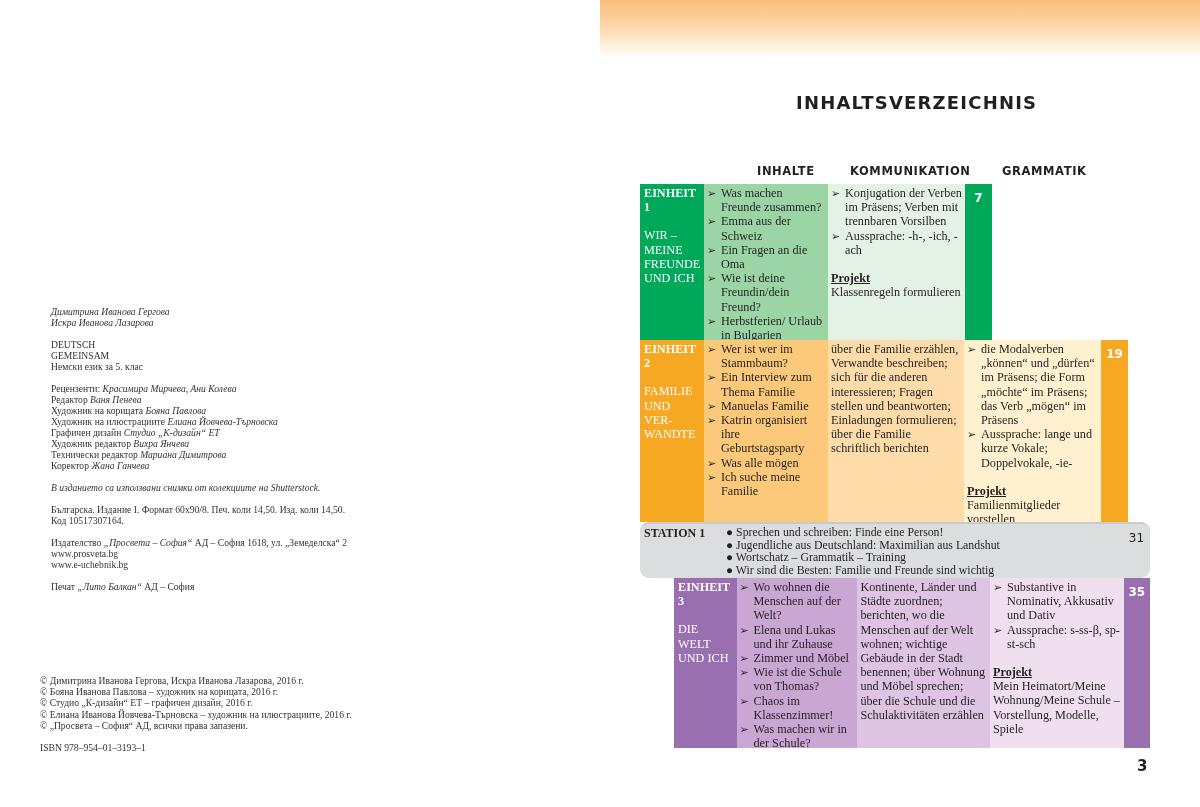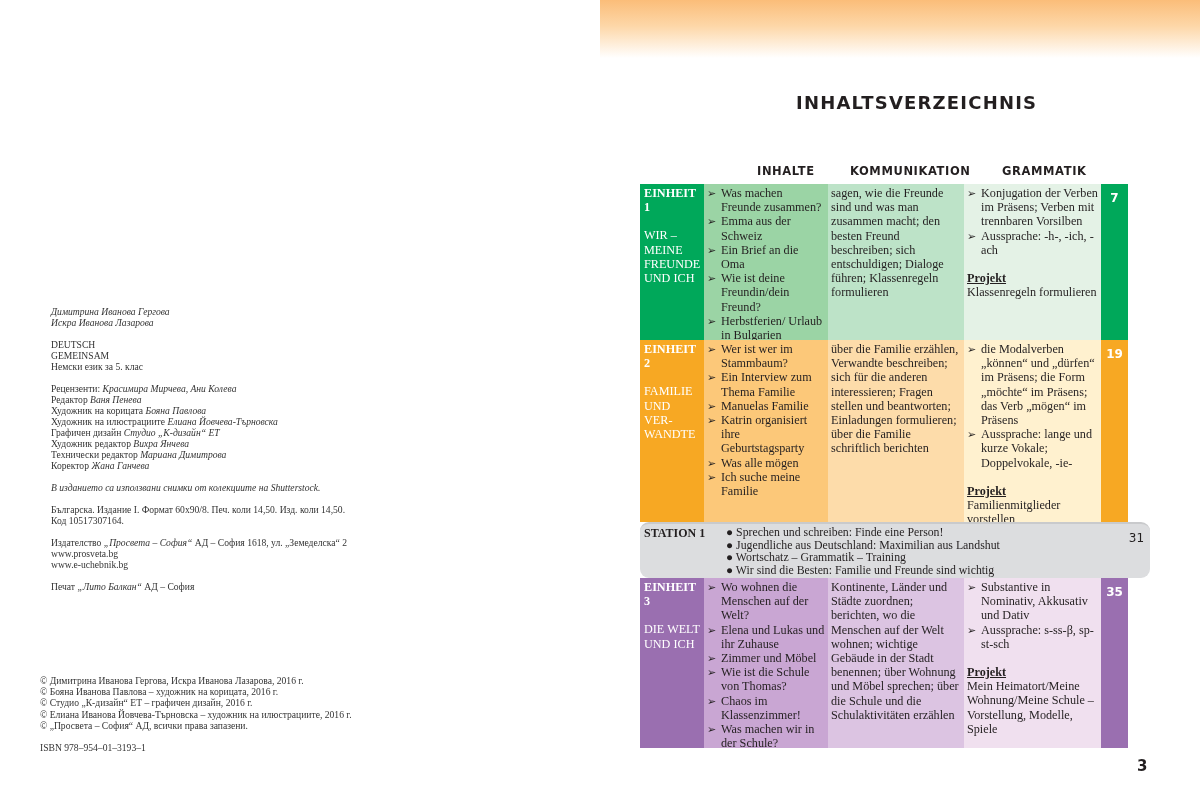--- a/index.html
+++ b/index.html
@@ -54,21 +54,21 @@
   .r2 .c5 { background: #f7a823; }
 
   
   .r3 { height: 56px; background: #dcdddf; border-top: 2px solid #c9cacc; border-radius: 9px; }
   .r3 .st-label { width: 86px; font-weight: bold; color: #231f20; font-size: 12px; padding: 2px 4px; }
   .r3 .st-items { width: 397px; font-size: 11.8px; line-height: 12.6px; padding-top: 2px; }
   .r3 .st-items .li { white-space: nowrap; }
   .r3 .st-num { width: 27px; font-family: "DejaVu Sans", sans-serif; font-weight: normal; font-size: 12px; text-align: center; padding-top: 7px; color: #231f20; }
 
   
-  .r4 { height: 170px; }
+  .r4 { height: 170px; margin-left: 34px; }
   .r4 .c1 { background: #9a6fb0; }
   .r4 .c2 { background: #c9a6d3; }
   .r4 .c3 { background: #dcc4e2; }
   .r4 .c4 { background: #f0e0ef; }
   .r4 .c5 { background: #9a6fb0; }
 
   .page-num { position: absolute; left: 1137px; top: 757px; font-family: "DejaVu Sans", sans-serif; font-weight: bold; font-size: 15px; color: #231f20; }
 </style>
 </head>
 <body>
@@ -129,36 +129,35 @@
         <div class="bl">
           <span class="ar">➢</span>
           <span class="tx">Was machen Freunde zusammen?</span>
         </div>
         <div class="bl">
           <span class="ar">➢</span>
           <span class="tx">Emma aus der Schweiz</span>
         </div>
         <div class="bl">
           <span class="ar">➢</span>
-          <span class="tx">Ein Brief an die Oma</span>
+          <span class="tx">Ein Fragen an die Oma</span>
         </div>
         <div class="bl">
           <span class="ar">➢</span>
           <span class="tx">Wie ist deine Freundin/dein Freund?</span>
         </div>
         <div class="bl">
           <span class="ar">➢</span>
           <span class="tx">Herbstferien/ Urlaub in Bulgarien</span>
         </div>
         <div class="bl">
           <span class="ar">➢</span>
           <span class="tx">E-Mail-Freundschaft</span>
         </div>
       </div>
-    <div class="cell c3">sagen, wie die Freunde sind und was man zusammen macht; den besten Freund beschreiben; sich entschuldigen; Dialoge führen; Klassenregeln formulieren</div>
     <div class="cell c4">
       <div>
           <div class="bl">
             <span class="ar">➢</span>
             <span class="tx">Konjugation der Verben im Präsens; Verben mit trennbaren Vorsilben</span>
           </div>
           <div class="bl">
             <span class="ar">➢</span>
             <span class="tx">Aussprache: -h-, -ich, -ach</span>
           </div>

